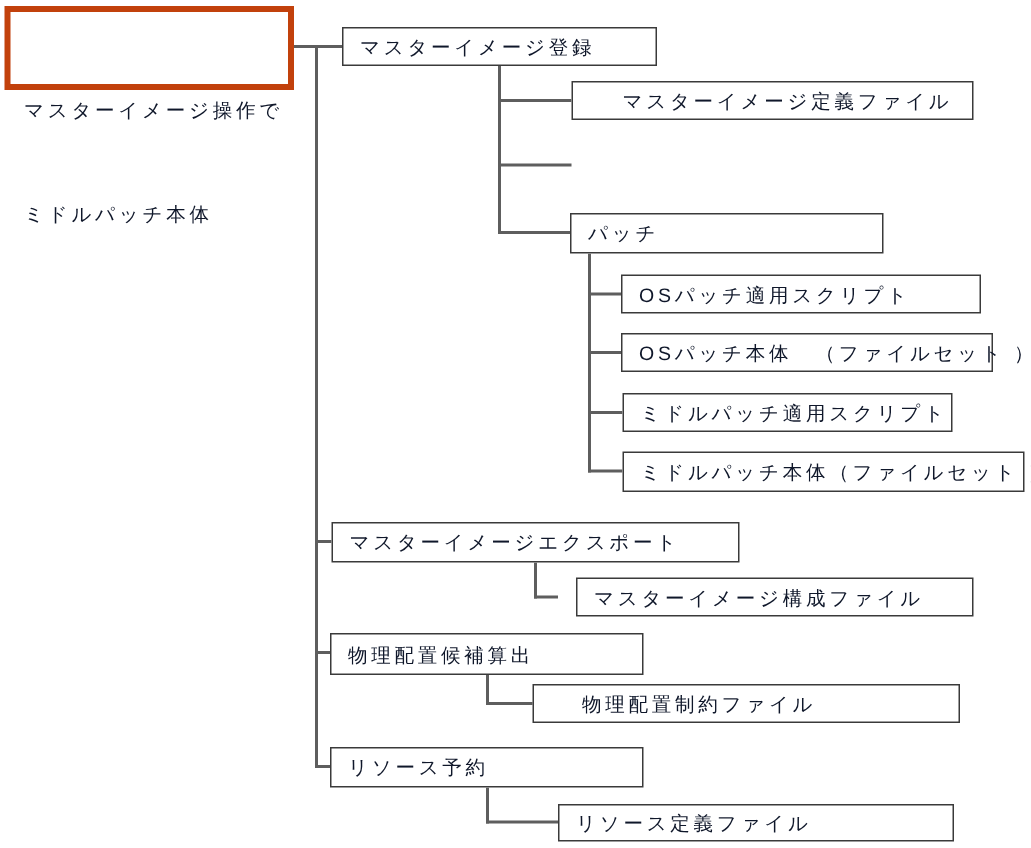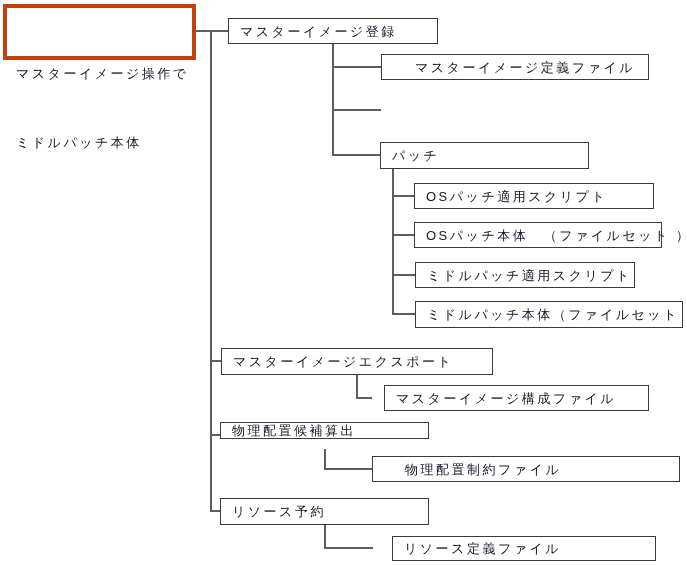--- a/index.html
+++ b/index.html
@@ -87,21 +87,21 @@
   <div class="node" style="left:414px; top:222px; width:248px; height:26px;">OSパッチ本体　（ファイルセット ）</div>
 
   <div class="node" style="left:415px; top:262px; width:220px; height:26px;">ミドルパッチ適用スクリプト</div>
 
   <div class="node" style="left:415px; top:301px; width:268px; height:27px;">ミドルパッチ本体（ファイルセット ）</div>
 
   <div class="node" style="left:221px; top:348px; width:272px; height:27px;font-family:Liberation Serif, serif;">マスターイメージエクスポート</div>
 
   <div class="node" style="left:372px; top:385px; width:265px; height:26px;margin-left:12px;">マスターイメージ構成ファイル</div>
 
-  <div class="node" style="left:220px; top:422px; width:209px; height:17px;">物理配置候補算出</div>
+  <div class="node" style="left:220px; top:422px; width:209px; height:28px;">物理配置候補算出</div>
 
-  <div class="node" style="left:372px; top:456px; width:308px; height:26px;padding-left:32px;">物理配置制約ファイル</div>
+  <div class="node" style="left:355px; top:456px; width:285px; height:26px;padding-left:32px;">物理配置制約ファイル</div>
 
   <div class="node" style="left:220px; top:498px; width:209px; height:27px;">リソース予約</div>
 
-  <div class="node" style="left:392px; top:536px; width:264px; height:25px;">リソース定義ファイル</div>
+  <div class="node" style="left:372px; top:536px; width:264px; height:25px;">リソース定義ファイル</div>
 
 </div>
 
 </body></html>

